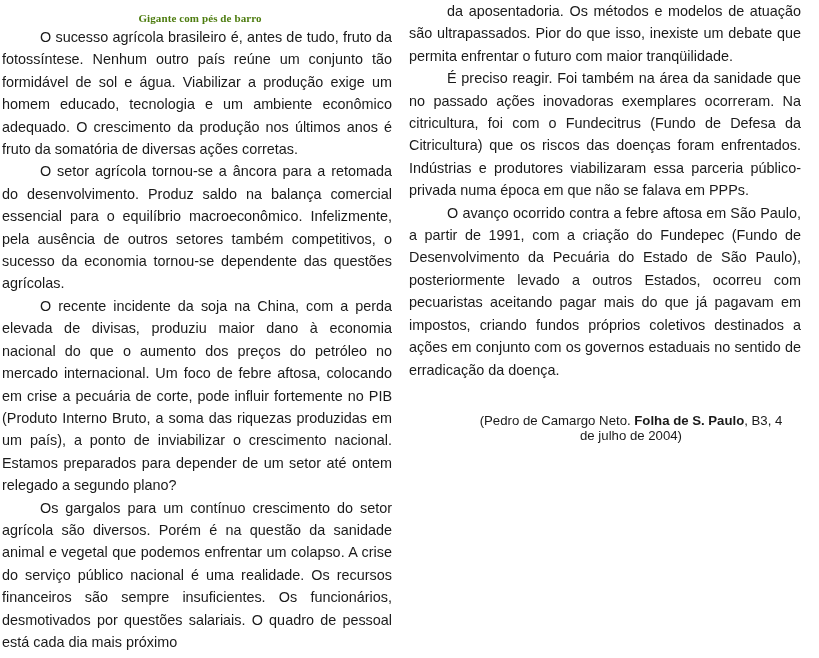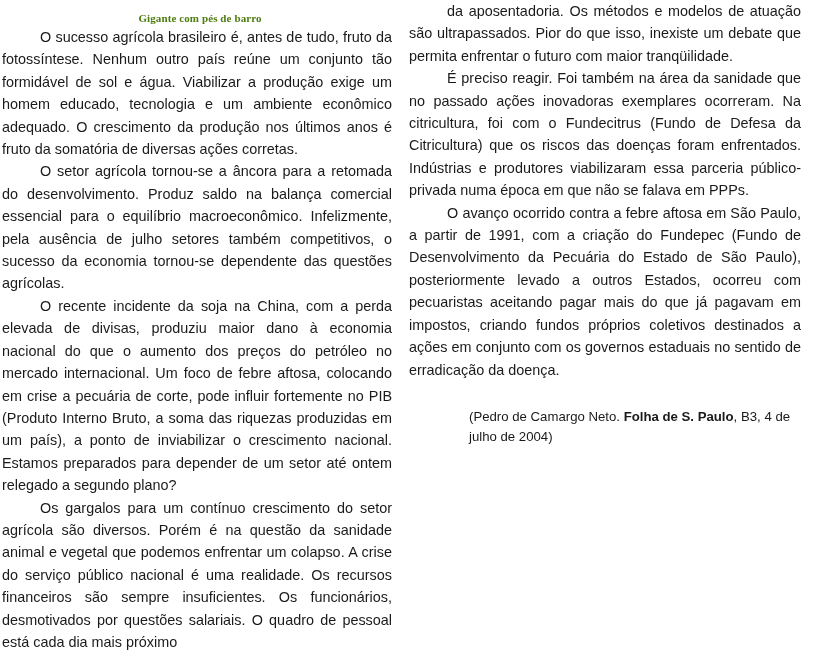--- a/index.html
+++ b/index.html
@@ -62,46 +62,46 @@
     text-align: justify;
     text-justify: inter-word;
     text-indent: 38px;
     margin: 0;
     color: #1a1a1a;
     hyphens: none;
   }
 
   
   .credit {
-    margin: 8px;
+    margin: 14px;
     padding-top: 18px;
     padding-left: 52px;
     font-style: normal;
     font-size: 13.2px;
-    line-height: 20px;
-    text-align: left;
+    line-height: 15px;
+    text-align: center;
     text-indent: 0;
     color: #1a1a1a;
   }
   .credit b {
     font-weight: bold;
   }
 </style>
 </head>
 <body>
 
 <div class="page">
 
   <h1 class="doc-title">Gigante com pés de barro</h1>
 
   <div class="columns">
 
     <div class="col col-left">
       <p class="para">O sucesso agrícola brasileiro é, antes de tudo, fruto da fotossíntese. Nenhum outro país reúne um conjunto tão formidável de sol e água. Viabilizar a produção exige um homem educado, tecnologia e um ambiente econômico adequado. O crescimento da produção nos últimos anos é fruto da somatória de diversas ações corretas.</p>
-      <p class="para">O setor agrícola tornou-se a âncora para a retomada do desenvolvimento. Produz saldo na balança comercial essencial para o equilíbrio macroeconômico. Infelizmente, pela ausência de julho setores também competitivos, o sucesso da economia tornou-se dependente das questões agrícolas.</p>
+      <p class="para">O setor agrícola tornou-se a âncora para a retomada do desenvolvimento. Produz saldo na balança comercial essencial para o equilíbrio macroeconômico. Infelizmente, pela ausência de outros setores também competitivos, o sucesso da economia tornou-se dependente das questões agrícolas.</p>
       <p class="para">O recente incidente da soja na China, com a perda elevada de divisas, produziu maior dano à economia nacional do que o aumento dos preços do petróleo no mercado internacional. Um foco de febre aftosa, colocando em crise a pecuária de corte, pode influir fortemente no PIB (Produto Interno Bruto, a soma das riquezas produzidas em um país), a ponto de inviabilizar o crescimento nacional. Estamos preparados para depender de um setor até ontem relegado a segundo plano?</p>
       <p class="para">Os gargalos para um contínuo crescimento do setor agrícola são diversos. Porém é na questão da sanidade animal e vegetal que podemos enfrentar um colapso. A crise do serviço público nacional é uma realidade. Os recursos financeiros são sempre insuficientes. Os funcionários, desmotivados por questões salariais. O quadro de pessoal está cada dia mais próximo</p>
     </div>
 
     <div class="col col-right">
       <p class="para">da aposentadoria. Os métodos e modelos de atuação são ultrapassados. Pior do que isso, inexiste um debate que permita enfrentar o futuro com maior tranqüilidade.</p>
       <p class="para">É preciso reagir. Foi também na área da sanidade que no passado ações inovadoras exemplares ocorreram. Na citricultura, foi com o Fundecitrus (Fundo de Defesa da Citricultura) que os riscos das doenças foram enfrentados. Indústrias e produtores viabilizaram essa parceria público-privada numa época em que não se falava em PPPs.</p>
       <p class="para">O avanço ocorrido contra a febre aftosa em São Paulo, a partir de 1991, com a criação do Fundepec (Fundo de Desenvolvimento da Pecuária do Estado de São Paulo), posteriormente levado a outros Estados, ocorreu com pecuaristas aceitando pagar mais do que já pagavam em impostos, criando fundos próprios coletivos destinados a ações em conjunto com os governos estaduais no sentido de erradicação da doença.</p>
 
       <p class="credit"><span>(Pedro de Camargo Neto. </span><b>Folha de S. Paulo</b><span>, B3, 4 de julho de 2004)</span></p>

